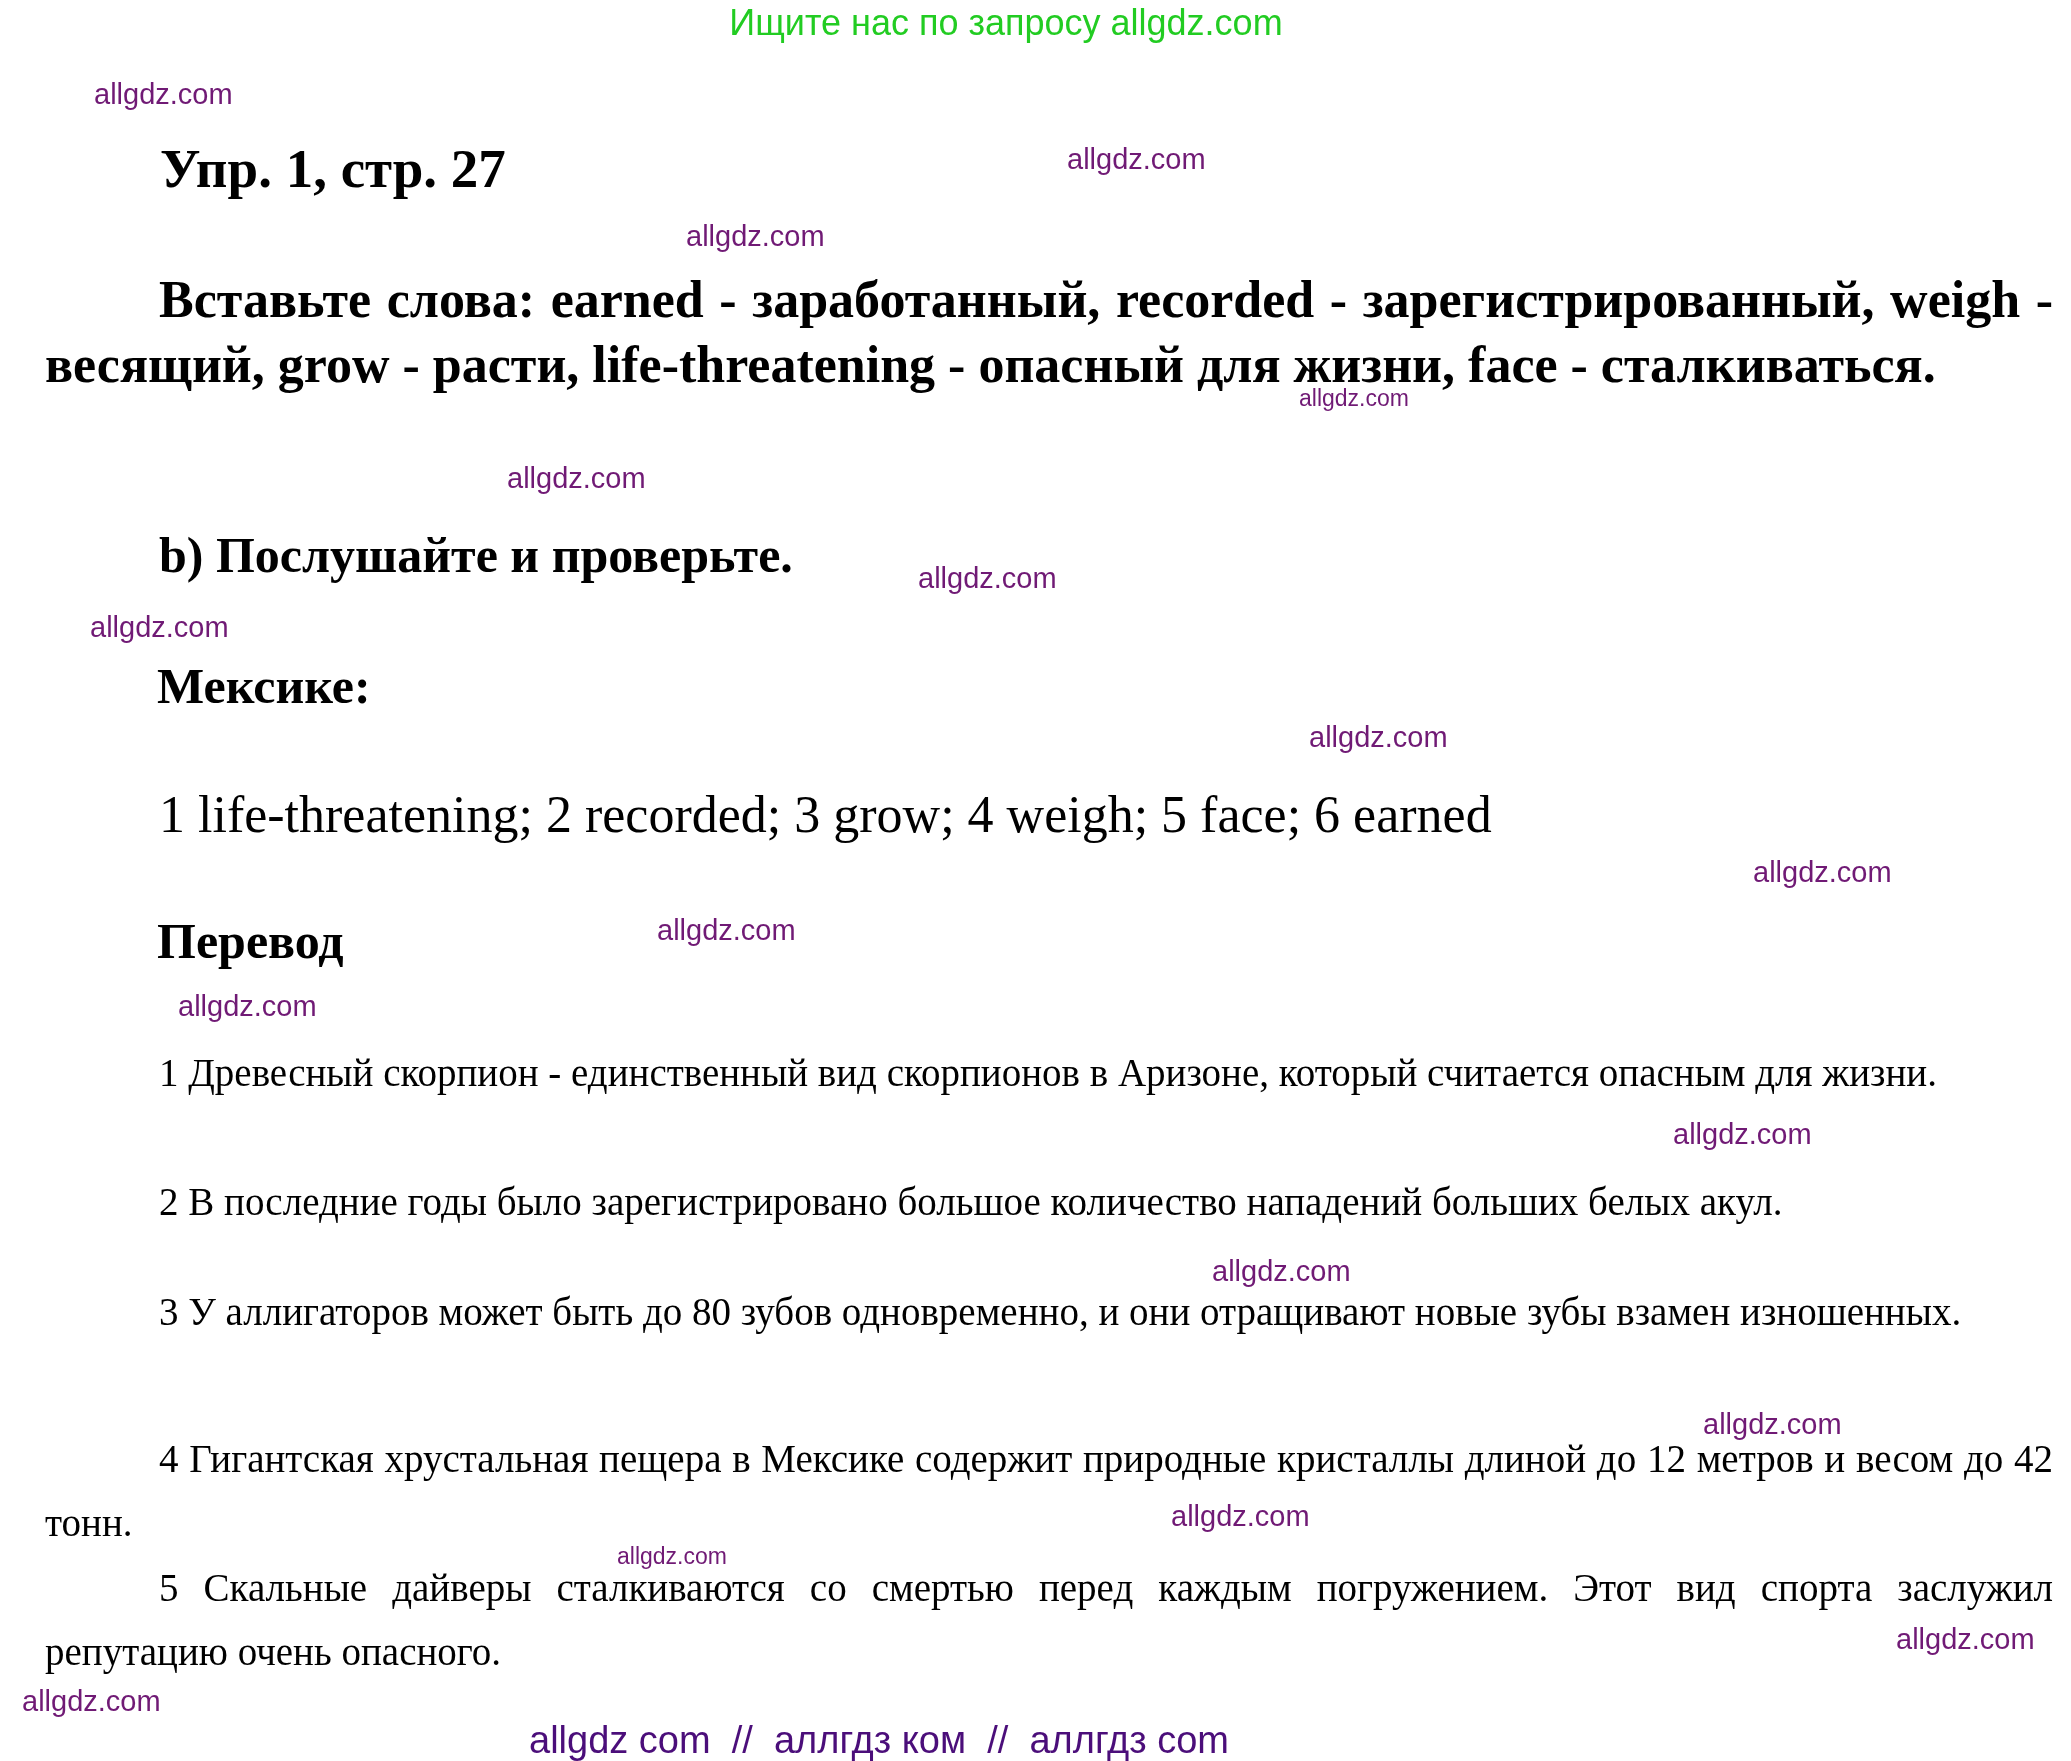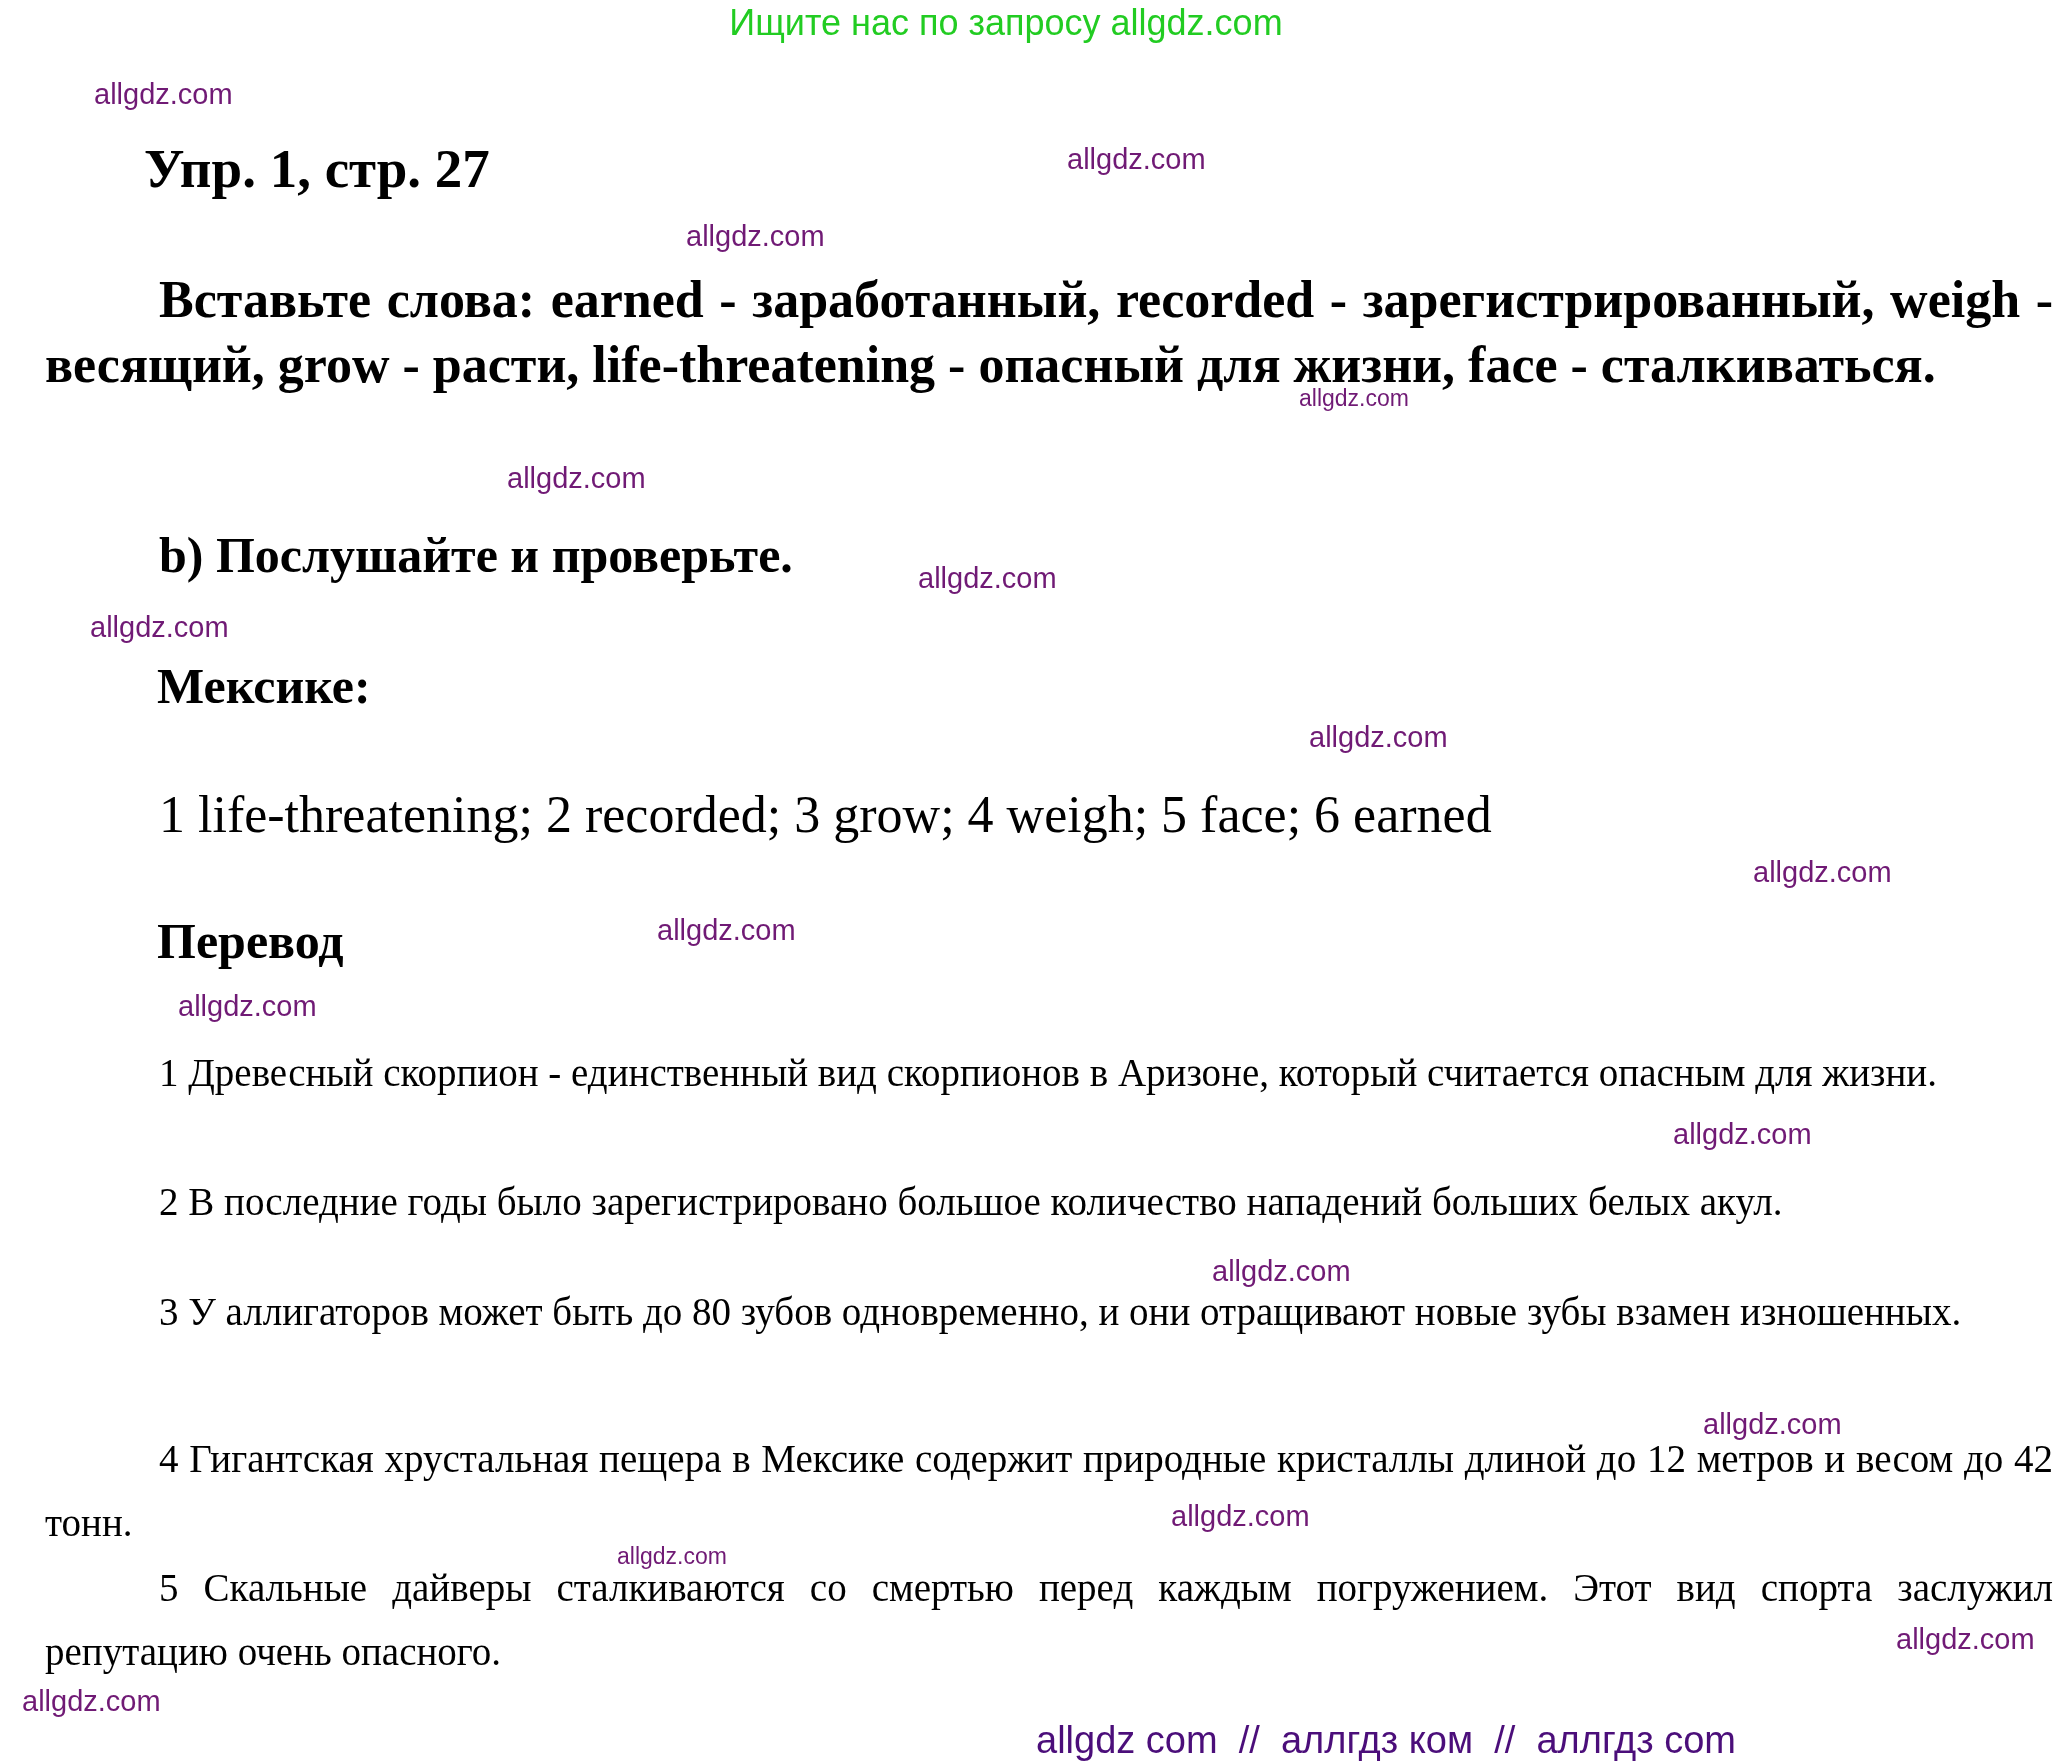--- a/index.html
+++ b/index.html
@@ -3,27 +3,27 @@
 <meta charset="utf-8">
 <style>
   html, body { margin: 0; padding: 0; background: #ffffff; }
   body { width: 2072px; height: 1761px; position: relative; overflow: hidden; }
   .serif { font-family: "Liberation Serif", "DejaVu Serif", serif; color: #000; }
   .sans { font-family: "Liberation Sans", "DejaVu Sans", sans-serif; }
   .abs { position: absolute; white-space: nowrap; }
 
   .top-banner { position: absolute; top: 1.9px; left: 0; width: 2012px; text-align: center;
     font-size: 36px; line-height: 42px; }
-  .footer-links { position: absolute; top: 1719px; left: 0; width: 1736px; text-align: right;
+  .footer-links { position: absolute; top: 1719px; left: 11px; width: 1736px; text-align: center;
     font-size: 38px; line-height: 42px; }
 
   .wm { font-size: 29px; line-height: 32px; color: #701a75; }
   .wm.small { font-size: 23px; line-height: 24.6px; }
 
-  .h-title { left: 144px; top: 138px; font-size: 55px; font-weight: bold; line-height: 62px; }
+  .h-title { left: 160px; top: 138px; font-size: 55px; font-weight: bold; line-height: 62px; }
 
   .para { position: absolute; left: 45px; width: 2008px; text-align: justify; }
   .para.bold { font-weight: bold; }
   .instr { top: 267px; font-size: 52px; line-height: 65px; }
   .instr .ind { display: inline-block; width: 114px; }
 
   .h-sub { left: 159px; top: 526px; font-size: 50px; font-weight: bold; line-height: 59px; }
   .h-ans { left: 157px; top: 657px; font-size: 50px; font-weight: bold; line-height: 59px; }
   .answers { left: 159px; top: 784px; font-size: 52px; line-height: 61px; }
   .h-trans { left: 157px; top: 912px; font-size: 50px; font-weight: bold; line-height: 59px; }

